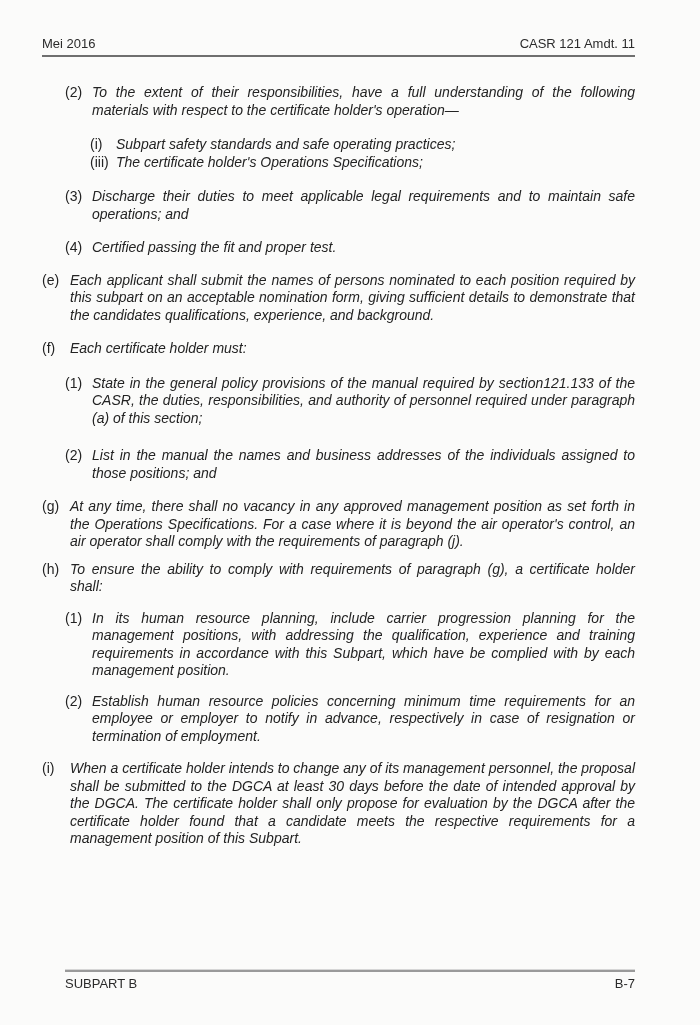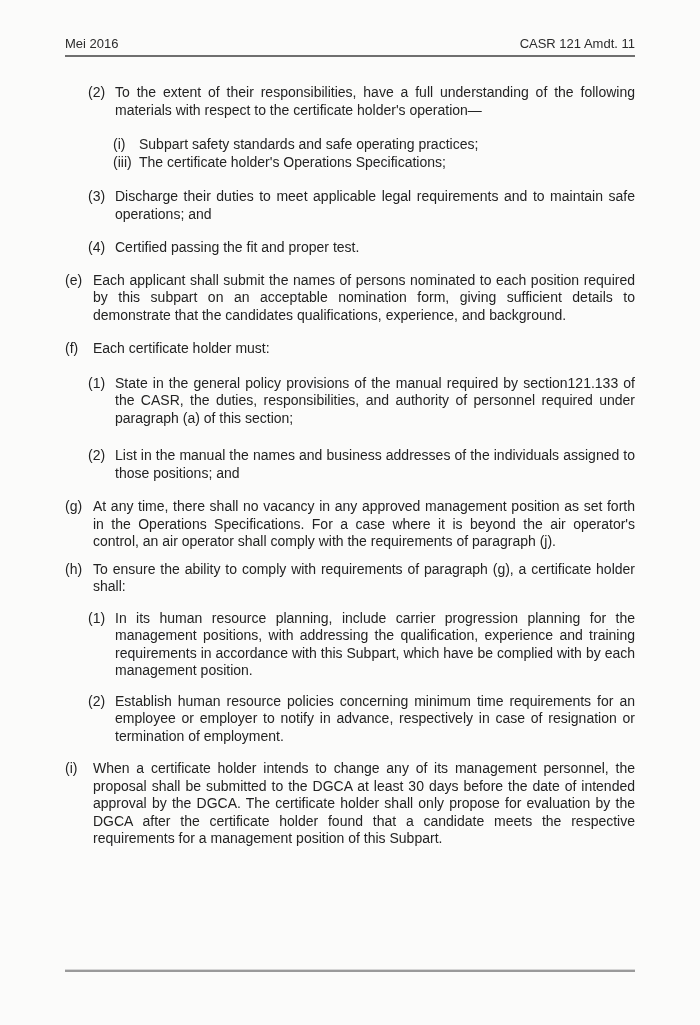--- a/index.html
+++ b/index.html
@@ -9,42 +9,42 @@
     font-family: "Liberation Sans", sans-serif;
   }
   .page {
     position: relative;
     width: 700px; height: 1025px;
     background: #fbfbfa;
     color: #222222;
     overflow: hidden;
     box-sizing: border-box;
   }
-  .inner { padding: 36px 65px 0 65px; }
+  .inner { padding: 36px 65px 0 42px; }
 
   .hdr {
     display: flex;
     justify-content: space-between;
     align-items: flex-end;
     font-size: 13px;
     color: #2b2b2b;
     padding-bottom: 4px;
     border-bottom: 2px solid #6f6f6f;
   }
 
   .content {
     margin-top: 27px;
     font-size: 14px;
     line-height: 17.5px;
     color: #232323;
   }
 
   .para { display: flex; }
   .para .lbl { flex: 0 0 28px; }
-  .para .txt { flex: 1; text-align: justify; }
+  .para .txt { flex: 1; text-align: justify; font-style: italic; }
 
   .lvl-alpha { margin-left: 0; }
   .lvl-num   { margin-left: 23px; }
   .lvl-num .lbl { flex: 0 0 27px; }
   .lvl-roman { margin-left: 48px; }
   .lvl-roman .lbl { flex: 0 0 26px; }
   .lvl-roman .txt { text-align: left; }
 
   .mb10 { margin-bottom: 10px; }
   .mb13 { margin-bottom: 13px; }
@@ -154,14 +154,18 @@
       <div class="para lvl-alpha">
         <span class="lbl">(i)</span>
         <div class="txt">When a certificate holder intends to change any of its management personnel, the proposal shall be submitted to the DGCA at least 30 days before the date of intended approval by the DGCA. The certificate holder shall only propose for evaluation by the DGCA after the certificate holder found that a candidate meets the respective requirements for a management position of this Subpart.</div>
       </div>
 
     </div>
   </div>
 
   <div class="ftr">
     <div class="ftr-rule"></div>
+    <div class="ftr-row">
+      <span>SUBPART B</span>
+      <span>B-7</span>
+    </div>
   </div>
 </div>
 
 </body></html>

